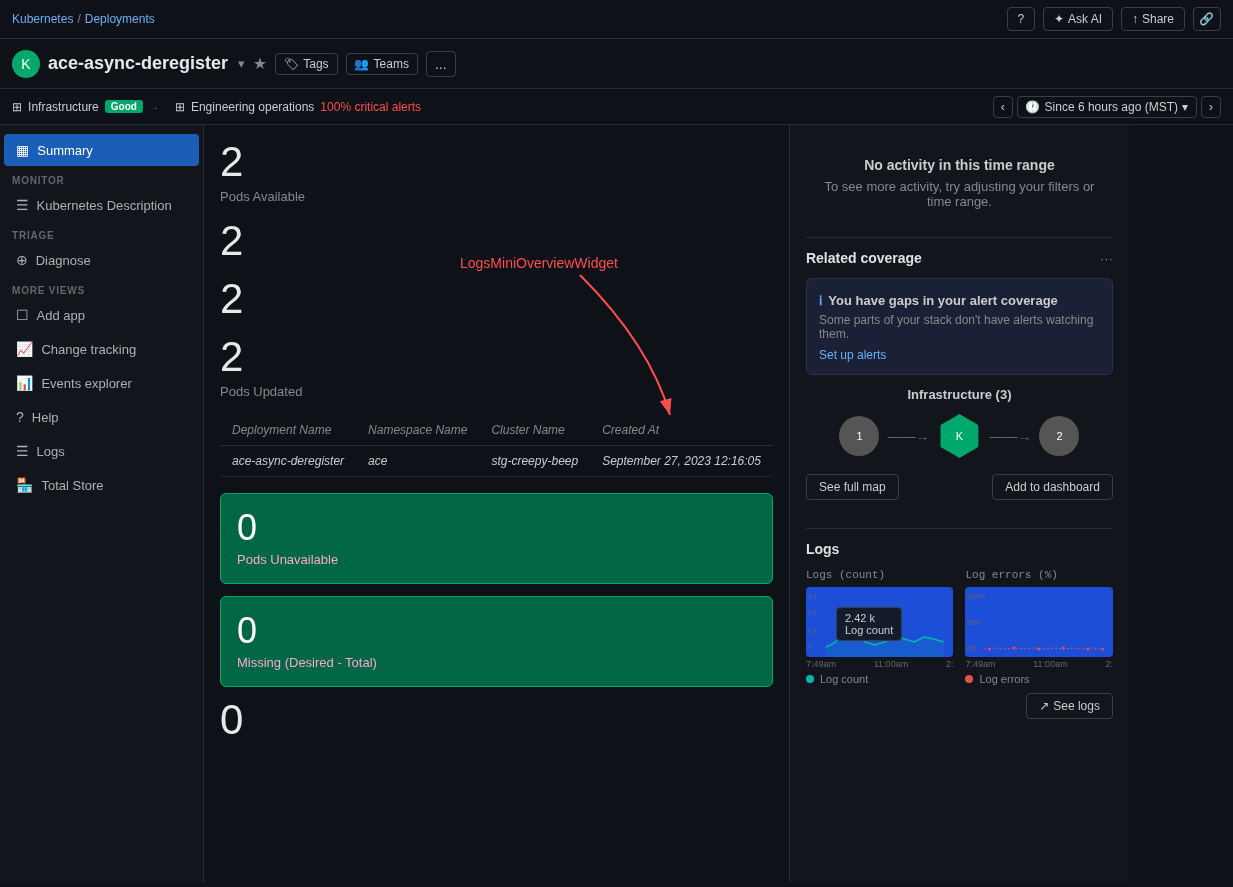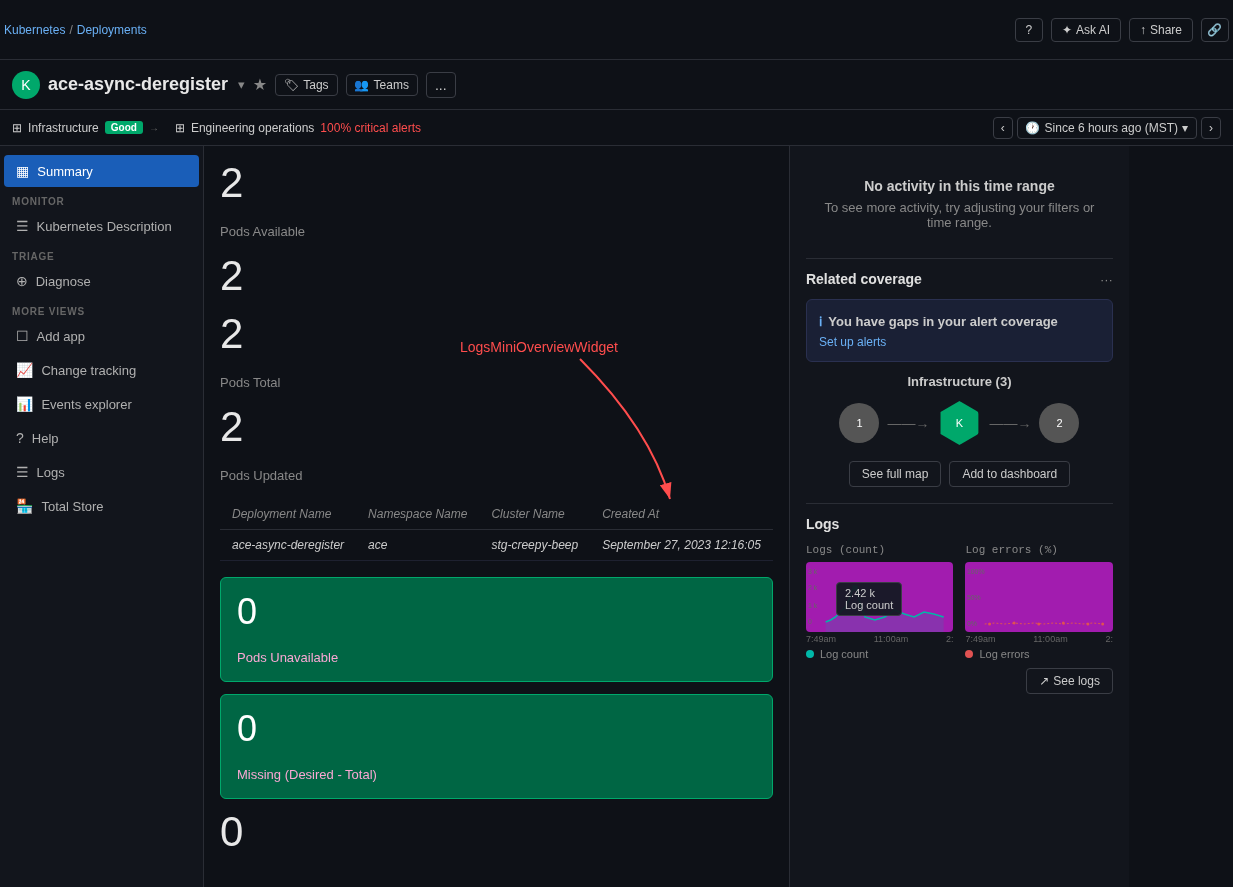--- a/index.html
+++ b/index.html
@@ -1,19 +1,19 @@
 <!DOCTYPE html>
 <html><head>
   <meta charset="utf-8">
   <style>
     * { box-sizing: border-box; margin: 0; padding: 0; }
     body { font-family: -apple-system, BlinkMacSystemFont, 'Segoe UI', sans-serif; background: #0e1117; color: #e0e0e0; font-size: 13px; height: 887px; width: 1233px; overflow: hidden; }
 
     
-    .top-bar { display: flex; align-items: center; height: 60px; background: #0e1117; border-bottom: 1px solid #2a2d35; padding: 0 4px; gap: 8px; }
+    .top-bar { display: flex; align-items: center; height: 39px; background: #0e1117; border-bottom: 1px solid #2a2d35; padding: 0 12px; gap: 8px; }
     .top-bar .breadcrumb { display: flex; align-items: center; gap: 4px; font-size: 12px; }
     .top-bar .breadcrumb a { color: #6ab0f5; text-decoration: none; }
     .top-bar .breadcrumb span { color: #888; }
     .top-bar .breadcrumb .current { color: #6ab0f5; }
 
     .app-header { display: flex; align-items: center; height: 50px; background: #0e1117; border-bottom: 1px solid #2a2d35; padding: 0 12px; gap: 8px; }
     .app-icon { width: 28px; height: 28px; background: #00a86b; border-radius: 50%; display: flex; align-items: center; justify-content: center; font-size: 14px; color: white; }
     .app-name { font-size: 18px; font-weight: 600; color: #e8e8e8; }
     .app-name-caret { color: #888; margin-left: 2px; cursor: pointer; }
     .star-btn { background: none; border: none; color: #888; cursor: pointer; font-size: 16px; }
@@ -40,21 +40,21 @@
     .sidebar-item.active { background: #1a5eb8; color: white; }
     .sidebar-section { padding: 8px 12px 2px; font-size: 10px; color: #666; text-transform: uppercase; letter-spacing: 0.8px; font-weight: 600; }
     .sidebar-icon { font-size: 14px; }
     .main-content { display: flex; height: 100%; }
     .left-panel { flex: 1; padding: 16px; overflow-y: auto; }
     .right-panel { width: 340px; background: #12151c; border-left: 1px solid #2a2d35; overflow-y: auto; padding: 16px; }
 
     
     .metric-item { margin-bottom: 16px; }
     .metric-value { font-size: 42px; font-weight: 300; color: #e8e8e8; line-height: 1; }
-    .metric-label { font-size: 13px; color: #888; margin-top: 20px; }
+    .metric-label { font-size: 13px; color: #888; margin-top: 6px; }
 
     
     .data-table { width: 100%; border-collapse: collapse; margin: 16px 0; font-style: italic; }
     .data-table th { text-align: left; padding: 8px 12px; color: #888; font-size: 12px; font-weight: 500; border-bottom: 1px solid #2a2d35; }
     .data-table td { padding: 8px 12px; color: #ccc; font-size: 12px; border-bottom: 1px solid #1e2130; }
 
     
     .green-card { background: #006644; border: 1px solid #00a86b; border-radius: 6px; padding: 16px; margin-bottom: 12px; }
     .green-card .metric-value { font-size: 36px; color: white; }
     .green-card .metric-label { color: #f9a8d4; }
@@ -69,30 +69,30 @@
     .alert-box { background: #1a2035; border: 1px solid #2a3050; border-radius: 6px; padding: 12px; margin-bottom: 12px; }
     .alert-box .alert-title { font-weight: 600; color: #ccc; font-size: 13px; margin-bottom: 4px; display: flex; align-items: center; gap: 6px; }
     .alert-box p { font-size: 12px; color: #888; margin-bottom: 6px; }
     .alert-box a { color: #6ab0f5; font-size: 12px; cursor: pointer; }
     .infra-section h4 { font-size: 13px; color: #ccc; text-align: center; margin-bottom: 12px; }
     .infra-diagram { display: flex; align-items: center; justify-content: center; gap: 8px; margin-bottom: 16px; }
     .infra-node { width: 40px; height: 40px; border-radius: 50%; display: flex; align-items: center; justify-content: center; font-size: 11px; color: white; }
     .infra-node.grey { background: #555; }
     .infra-node.green { background: #00a86b; }
     .infra-arrow { color: #666; font-size: 14px; }
-    .infra-actions { display: flex; gap: 8px; justify-content: center; margin-bottom: 16px; }
+    .infra-actions { display: flex; gap: 8px; justify-content: space-between; margin-bottom: 28px; }
     .infra-btn { border: 1px solid #3a3d45; background: none; color: #ccc; padding: 5px 12px; border-radius: 4px; cursor: pointer; font-size: 12px; }
 
     
     .logs-section { margin-top: 8px; }
     .logs-title { font-size: 14px; font-weight: 600; color: #e0e0e0; margin-bottom: 12px; }
     .logs-grid { display: grid; grid-template-columns: 1fr 1fr; gap: 12px; }
     .logs-chart { }
     .logs-chart-title { font-size: 11px; color: #888; margin-bottom: 6px; font-family: Liberation Mono, monospace; }
-    .chart-area { background: #a21caf; border-radius: 4px; height: 70px; position: relative; overflow: hidden; }
+    .chart-area { background: #1d4ed8; border-radius: 4px; height: 70px; position: relative; overflow: hidden; }
     .chart-svg { width: 100%; height: 100%; }
     .chart-labels { display: flex; justify-content: space-between; font-size: 9px; color: #666; margin-top: 2px; }
     .chart-wrapper { position: relative; }
     .tooltip-box { position: absolute; background: rgba(20,25,35,0.95); border: 1px solid #3a3d45; border-radius: 4px; padding: 4px 8px; font-size: 11px; color: #ccc; top: 20px; left: 30px; white-space: nowrap; }
     .log-legend { display: flex; align-items: center; gap: 6px; margin-top: 4px; }
     .legend-dot { width: 8px; height: 8px; border-radius: 50%; }
     .legend-label { font-size: 11px; color: #888; }
     .see-logs-btn { display: flex; align-items: center; gap: 4px; border: 1px solid #3a3d45; background: none; color: #ccc; padding: 5px 12px; border-radius: 4px; cursor: pointer; font-size: 12px; float: right; margin-top: 8px; }
   </style>
 </head>
@@ -206,21 +206,20 @@
 
       <div class="metric-item">
         <div class="metric-value">2</div>
         <div class="metric-label">Pods Available</div>
       </div>
       <div class="metric-item">
         <div class="metric-value">2</div>
       </div>
       <div class="metric-item">
         <div class="metric-value">2</div>
-        <div class="metric-label">Pods Total</div>
       </div>
       <div class="metric-item">
         <div class="metric-value">2</div>
         <div class="metric-label">Pods Updated</div>
       </div>
 
       <div style="position:relative;">
         <div style="position:absolute;top:-160px;left:240px;color:#ff4d4d;font-size:14px;font-weight:500;z-index:10;pointer-events:none;white-space:nowrap;">LogsMiniOverviewWidget</div>
         <svg style="position:absolute;top:-150px;left:350px;z-index:10;pointer-events:none;" width="120" height="160">
           <defs>
@@ -275,20 +274,21 @@
       <div class="related-header">
         <span class="related-title">Related coverage</span>
         <span class="more-options">···</span>
       </div>
 
       <div class="alert-box">
         <div class="alert-title">
           <span style="color:#6ab0f5;">ℹ</span>
           <span>You have gaps in your alert coverage</span>
         </div>
+        <p>Some parts of your stack don't have alerts watching them.</p>
         <a>Set up alerts</a>
       </div>
 
       <div class="infra-section">
         <h4>Infrastructure (3)</h4>
         <div class="infra-diagram">
           <div class="infra-node grey">1</div>
           <span class="infra-arrow">——→</span>
           <div class="infra-node green" style="width:44px;height:44px;clip-path:polygon(50% 0%, 93% 25%, 93% 75%, 50% 100%, 7% 75%, 7% 25%);">K</div>
           <span class="infra-arrow">——→</span>

